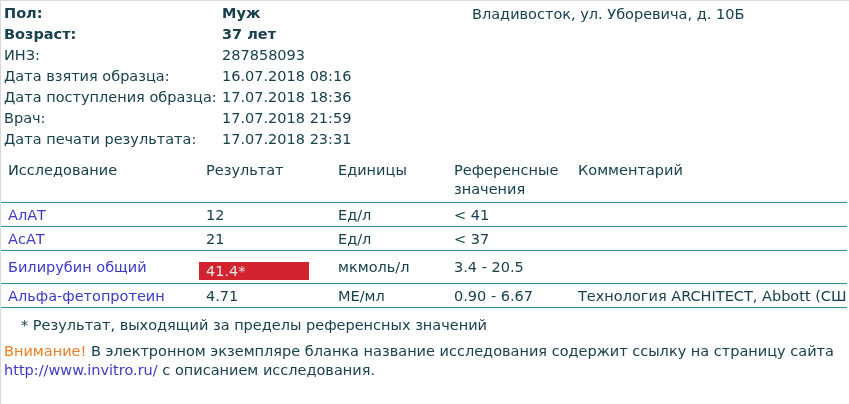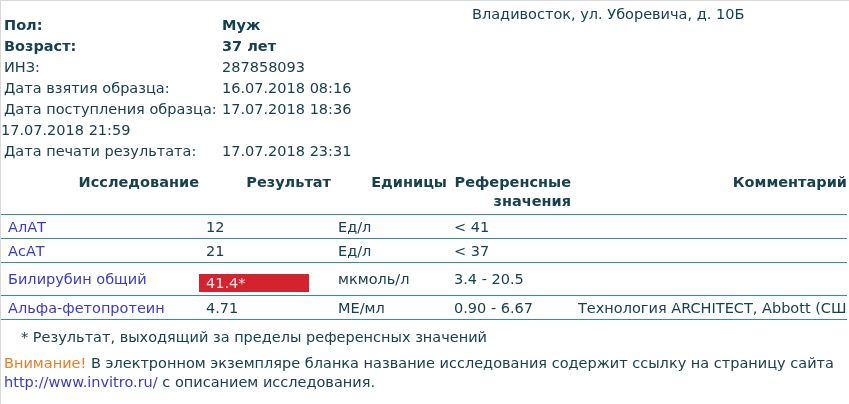--- a/index.html
+++ b/index.html
@@ -17,40 +17,40 @@
     position:relative;
     width:849px;height:404px;
     background:#fff;
     border-top:1px solid var(--page-border);
     border-left:1px solid var(--page-border);
     color:var(--text-dark);
     font-size:14.5px;
     overflow:hidden;
   }
   
-  .fields{padding-top:14px;}
+  .fields{padding-top:2px;}
   .field-row{display:flex;line-height:21px;}
   .field-label{width:221px;padding-left:3px;}
   .field-value{flex:1;}
   .bold{font-weight:bold;}
   .address{
     position:absolute;left:471px;top:3px;
     line-height:21px;
   }
   
   table{
     width:846px;
     table-layout:fixed;
     border-collapse:collapse;
     margin-top:9px;
     font-size:14.5px;
   }
   th{
-    font-weight:bold;
-    text-align:right;
+    font-weight:normal;
+    text-align:left;
     vertical-align:top;
     padding:2px 0 3px 7px;
     line-height:19px;
     border-bottom:1px solid var(--rule-teal);
     color:var(--text-dark);
   }
   td{
     padding:3px 0 3px 7px;
     height:24px;
     vertical-align:middle;
@@ -96,20 +96,21 @@
     </div>
     <div class="field-row">
       <span class="field-label">Дата взятия образца:</span>
       <span class="field-value">16.07.2018 08:16</span>
     </div>
     <div class="field-row">
       <span class="field-label">Дата поступления образца:</span>
       <span class="field-value">17.07.2018 18:36</span>
     </div>
     <div class="field-row">
+      <span class="field-label">Врач:</span>
       <span class="field-value">17.07.2018 21:59</span>
     </div>
     <div class="field-row">
       <span class="field-label">Дата печати результата:</span>
       <span class="field-value">17.07.2018 23:31</span>
     </div>
   </div>
 
   <table>
     <colgroup>

